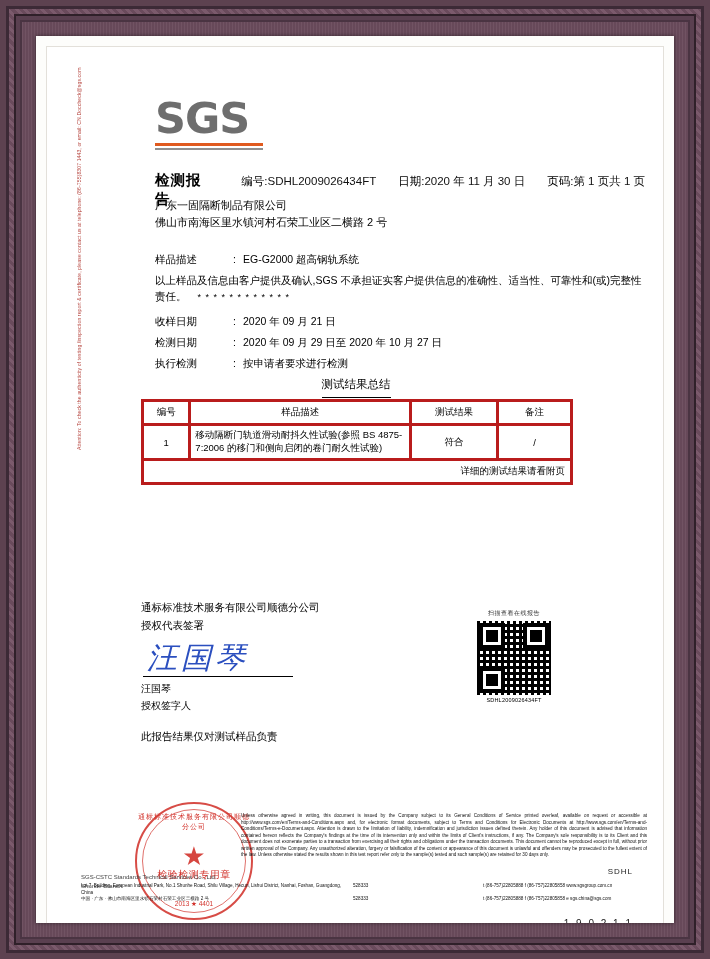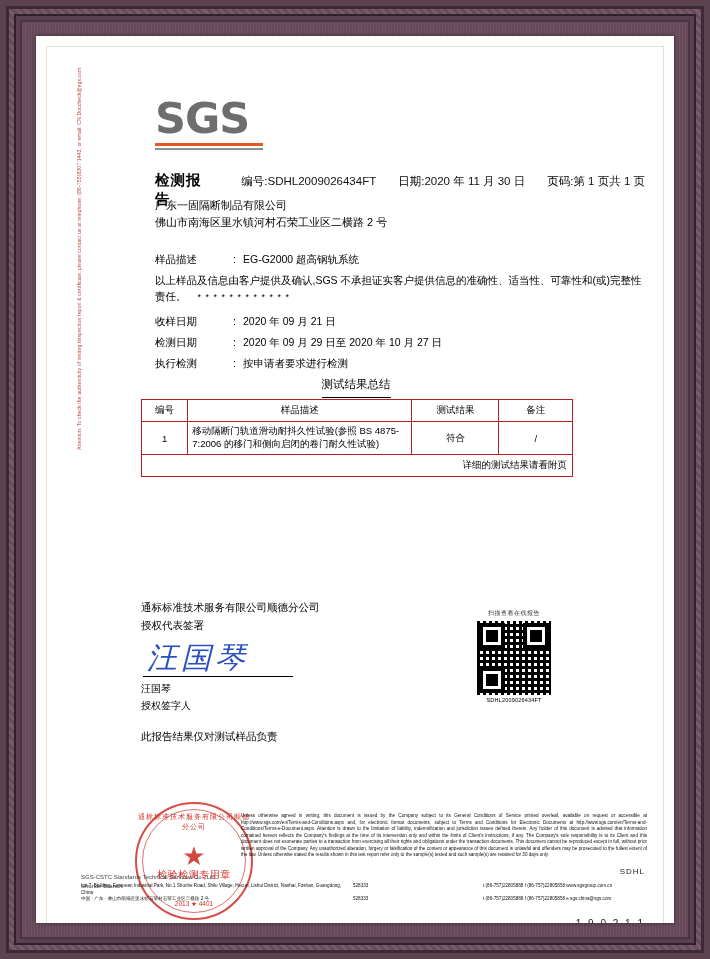--- a/index.html
+++ b/index.html
@@ -188,21 +188,21 @@
   .tbl {
     position: absolute;
     left: 94px;
     top: 352px;
     width: 432px;
     border-collapse: collapse;
     font-size: 9.5px;
     color: #000;
   }
   .tbl td, .tbl th {
-    border: 1px solid #b91c1c;
+    border: 3px solid #b91c1c;
     padding: 3px 4px;
     vertical-align: middle;
   }
   .tbl th {
     font-weight: normal;
     text-align: center;
     background: #fff;
     padding: 4px 3px;
   }
   .c-no { width: 38px; text-align: center; }
@@ -376,21 +376,21 @@
   .footer-brand {
     position: absolute;
     left: 34px;
     top: 826px;
     font-size: 6px;
     color: #444;
     line-height: 1.5;
   }
   .doc-no {
     position: absolute;
-    right: 18px;
+    right: 30px;
     top: 820px;
     text-align: right;
     font-size: 8px;
     color: #222;
     letter-spacing: 1px;
     line-height: 1.3;
   }
   .doc-no .big { font-size: 10px; letter-spacing: 2px; margin-top: 40px; }
 </style>
 </head>

